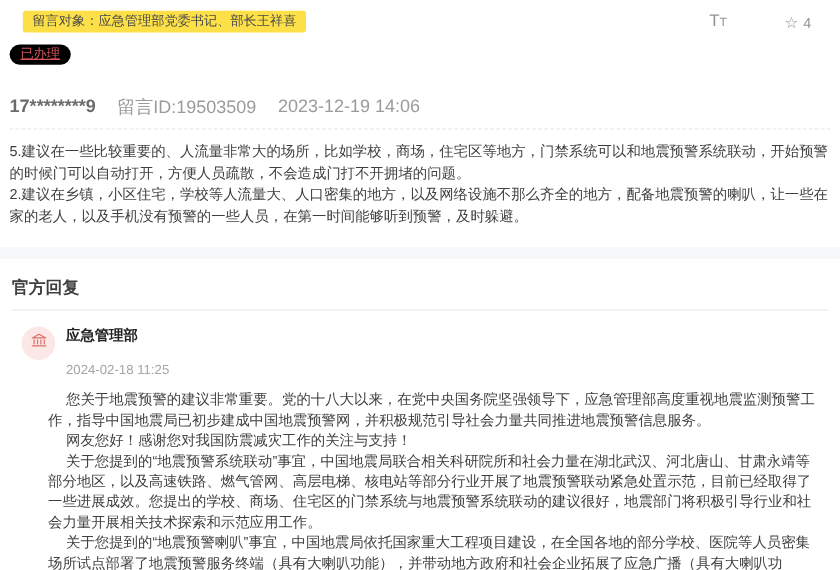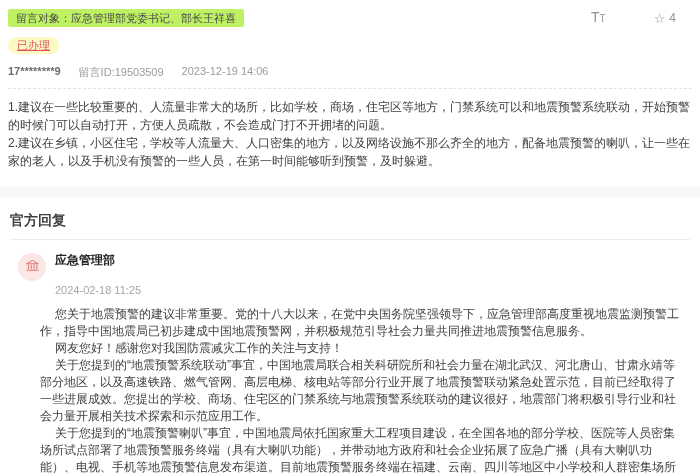--- a/index.html
+++ b/index.html
@@ -11,56 +11,57 @@
     color: #404040;
     overflow: hidden;
     position: relative;
   }
 
   
   .message-section { padding: 8px 8px 0 8px; position: relative; }
 
   .target-badge {
     display: inline-block;
-    background: #bef264;
+    background: #fde047;
     color: #4a4a4a;
     font-size: 11px;
     line-height: 18px;
     padding: 0 8px;
     border-radius: 2px;
+    margin-left: 11px;
   }
 
   .top-actions {
     position: absolute;
     top: 8px; right: 24px;
     display: flex;
     align-items: center;
     gap: 48px;
     color: #8f9399;
     justify-content: flex-end;
   }
   .font-size-btn { cursor: pointer; letter-spacing: 0; line-height: 18px; }
   .font-size-btn .t-large { font-size: 14px; }
   .font-size-btn .t-small { font-size: 10px; }
   .star-btn { cursor: pointer; font-size: 12px; display: flex; align-items: center; gap: 4px; }
   .star-btn .star-glyph { font-size: 13px; }
 
   .title-row { margin-top: 10px; display: flex; align-items: center; gap: 10px; }
   .page-title { font-size: 17px; font-weight: bold; color: #111111; }
   .status-pill {
-    background: #fef9c3;
+    background: #000000;
     color: #d9545f;
     font-size: 11px;
     line-height: 17px;
     padding: 0 9px;
     border-radius: 9px;
     text-decoration: underline;
   }
 
-  .meta-row { margin-top: 11px; font-size: 11px; color: #9b9b9b; display: flex; gap: 18px; }
+  .meta-row { margin-top: 26px; font-size: 15px; color: #9b9b9b; display: flex; gap: 18px; }
   .meta-user { color: #6b6b6b; font-weight: bold; }
 
   .dashed-divider { margin-top: 8px; border-top: 1px dashed #e3e3e3; }
 
   .message-body { margin-top: 9px; font-size: 12px; line-height: 18px; color: #3f3f3f; }
   .message-body p { margin: 0; }
 
   
   .section-gap { height: 10px; background: #f7f8fa; margin-top: 17px; }
 
@@ -109,21 +110,21 @@
 
   <div class="meta-row">
     <span class="meta-user">17********9</span>
     <span>留言ID:19503509</span>
     <span>2023-12-19 14:06</span>
   </div>
 
   <div class="dashed-divider"></div>
 
   <div class="message-body">
-    <p>1.建议在一些比较重要的、人流量非常大的场所，比如学校，商场，住宅区等地方，门禁系统可以和地震预警系统联动，开始预警的时候门可以自动打开，方便人员疏散，不会造成门打不开拥堵的问题。</p>
+    <p>5.建议在一些比较重要的、人流量非常大的场所，比如学校，商场，住宅区等地方，门禁系统可以和地震预警系统联动，开始预警的时候门可以自动打开，方便人员疏散，不会造成门打不开拥堵的问题。</p>
     <p>2.建议在乡镇，小区住宅，学校等人流量大、人口密集的地方，以及网络设施不那么齐全的地方，配备地震预警的喇叭，让一些在家的老人，以及手机没有预警的一些人员，在第一时间能够听到预警，及时躲避。</p>
   </div>
 </div>
 
 <div class="section-gap"></div>
 
 <div class="reply-section">
   <div class="reply-header">官方回复</div>
   <div class="reply-divider"></div>
 

